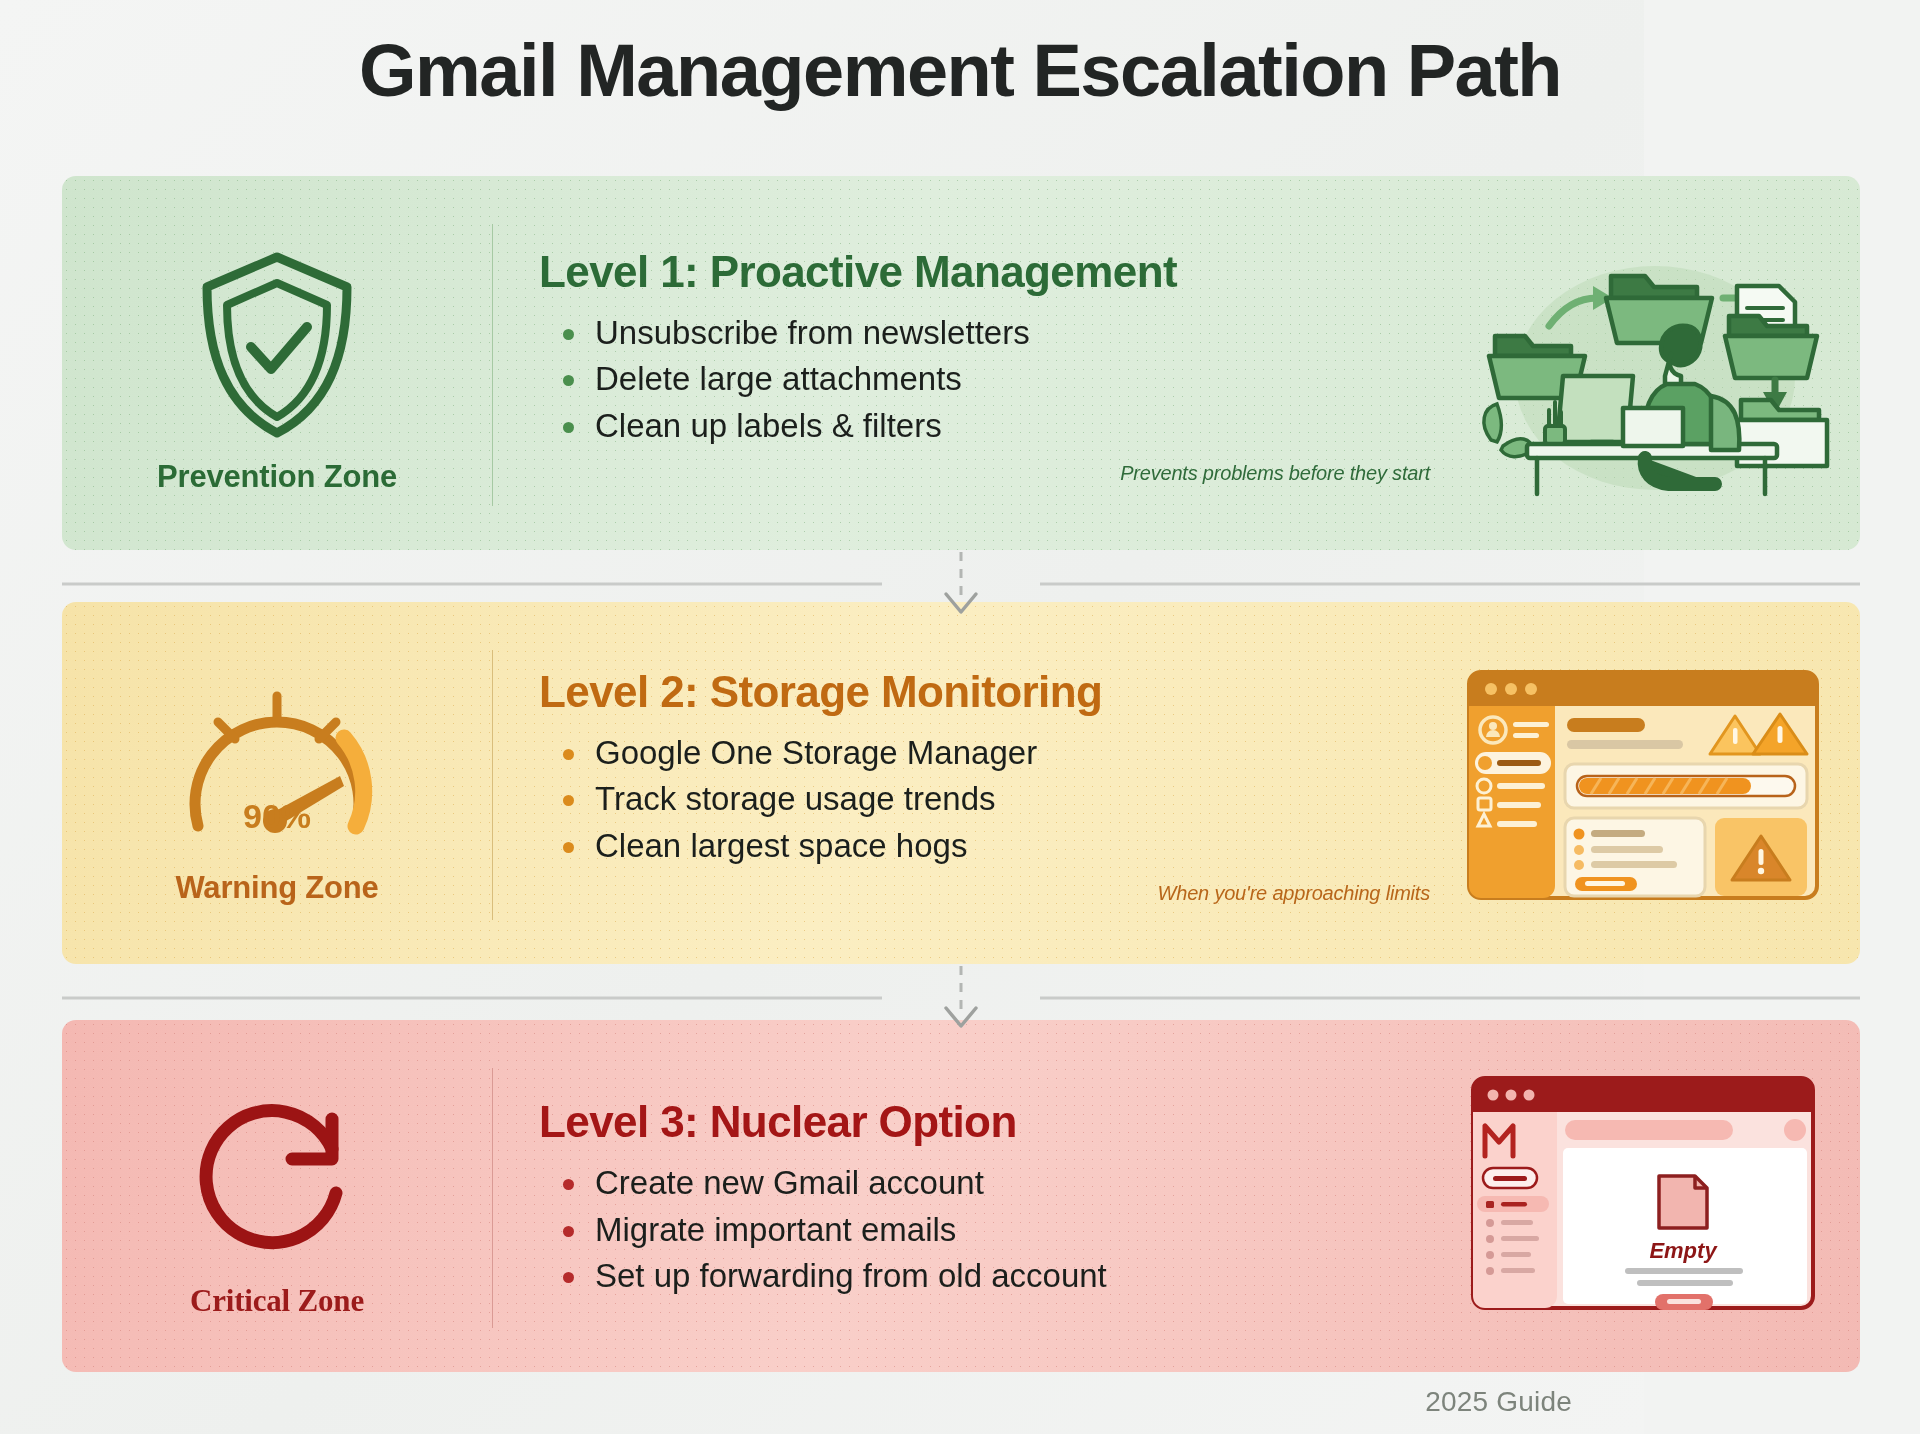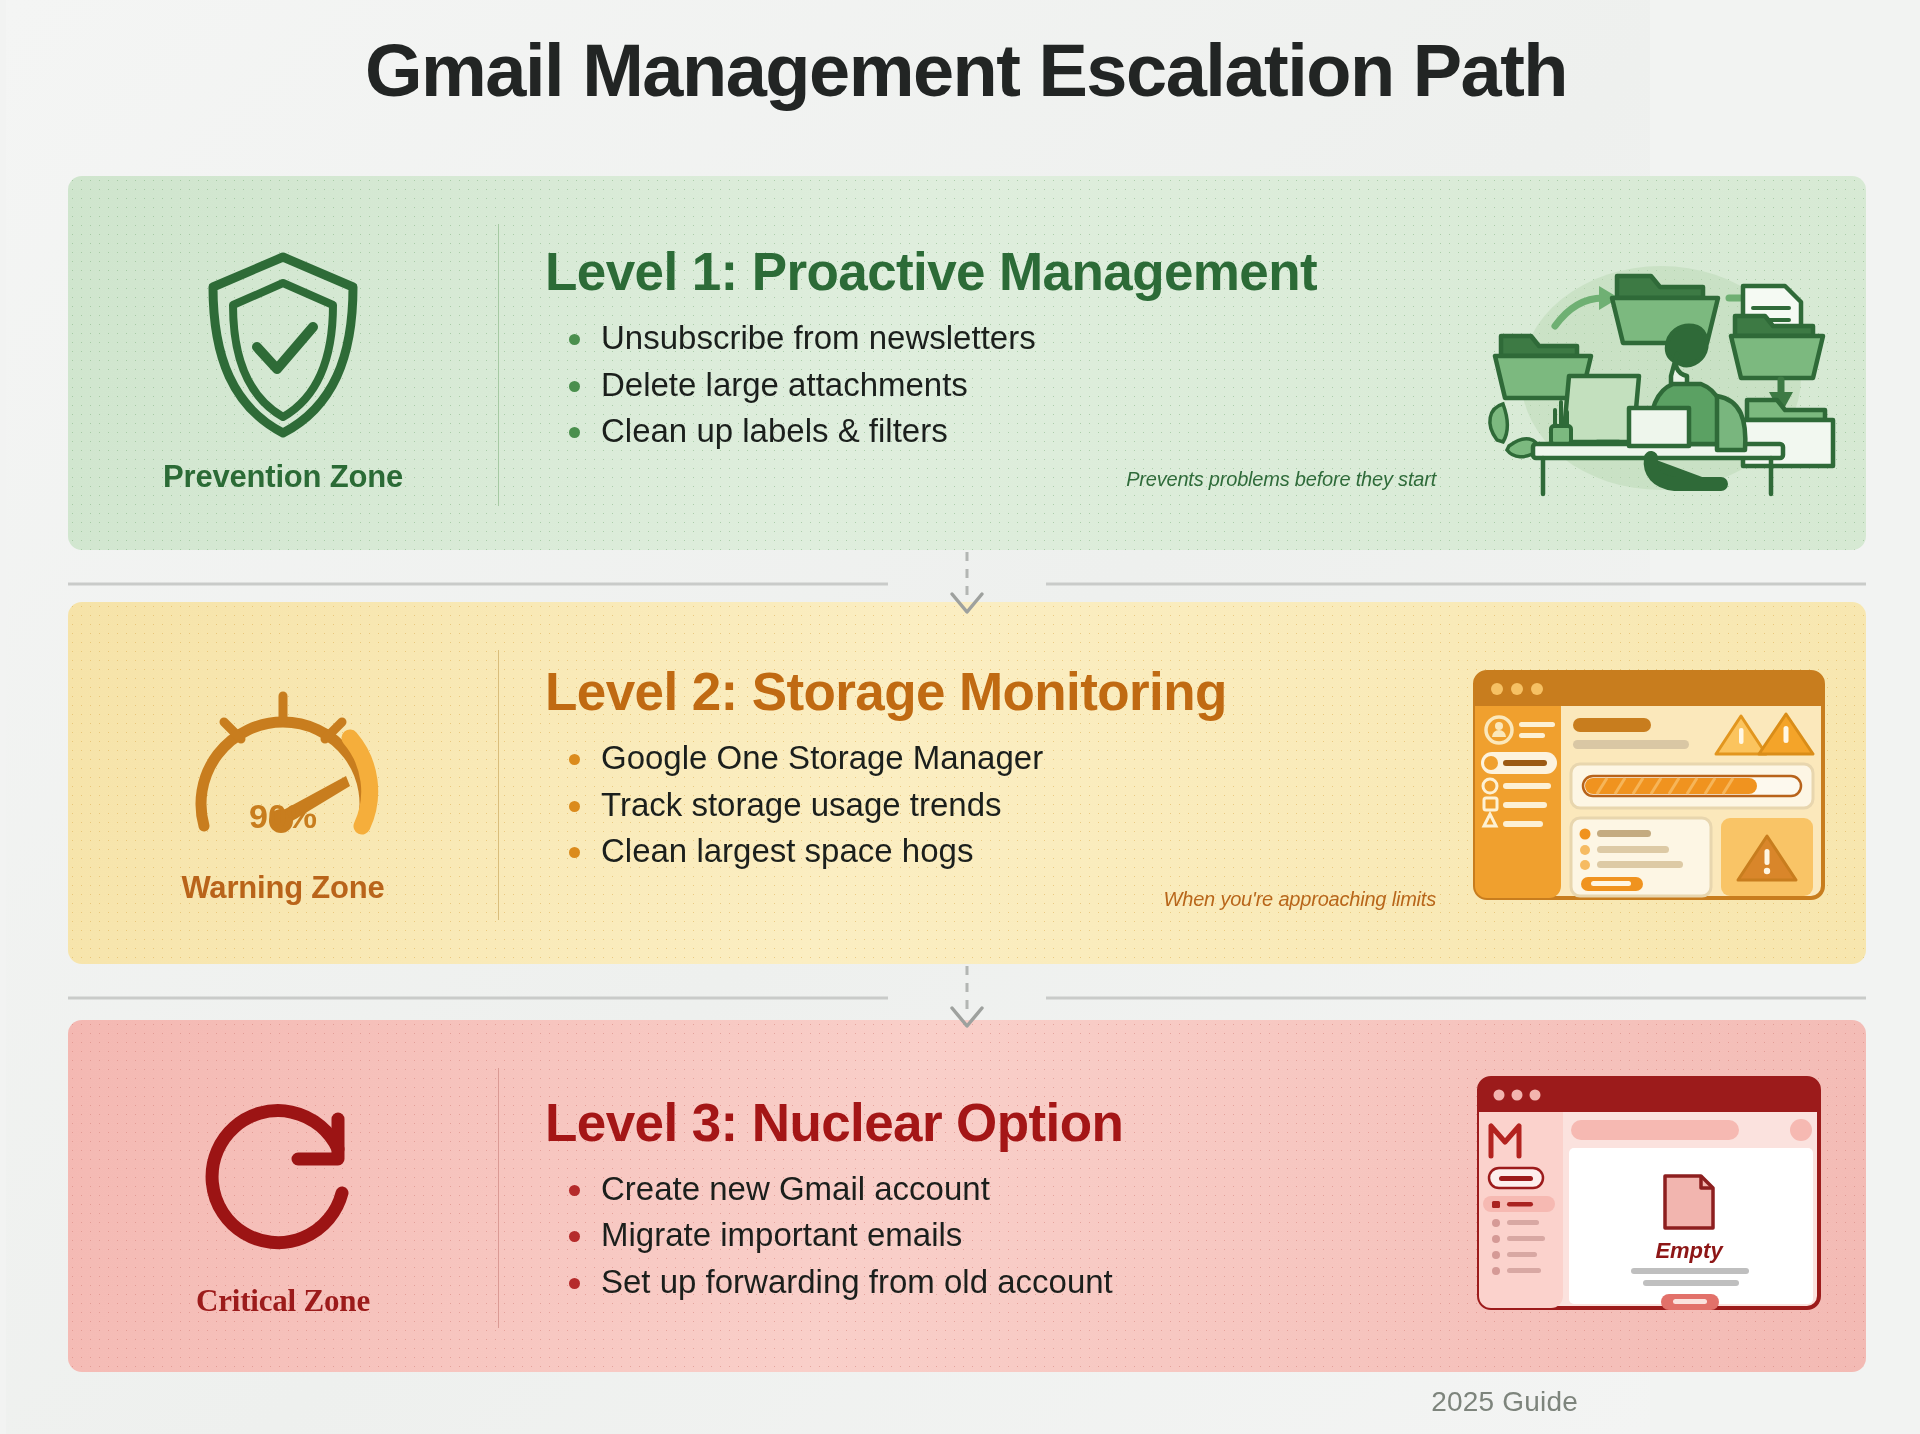--- a/index.html
+++ b/index.html
@@ -11,21 +11,20 @@
     background: #f2f3f2;
     overflow: hidden;
     position: relative;
   }
 
   #page {
     width: 1644px;
     height: 1434px;
     position: relative;
     background: linear-gradient(135deg, #f4f5f4 0%, #eef0ee 55%, #f3f4f3 100%);
-    margin-left: 6px;
   }
 
   
   .title {
     position: absolute;
     top: 28px;
     left: 0;
     width: 1920px;
     text-align: center;
     font-size: 74px;
@@ -101,21 +100,21 @@
   .text-col {
     flex: 1 1 auto;
     position: relative;
     z-index: 2;
     padding: 34px 0 28px 46px;
     display: flex;
     flex-direction: column;
     justify-content: center;
   }
   .level-title {
-    font-size: 53px;
+    font-size: 44px;
     font-weight: 700;
     letter-spacing: -.6px;
     margin-bottom: 14px;
   }
   .panel-1 .level-title { color: #2c6b37; }
   .panel-2 .level-title { color: #c06a12; }
   .panel-3 .level-title { color: #a41616; }
 
   .bullets { list-style: none; margin-left: 22px; }
   .bullets li {

